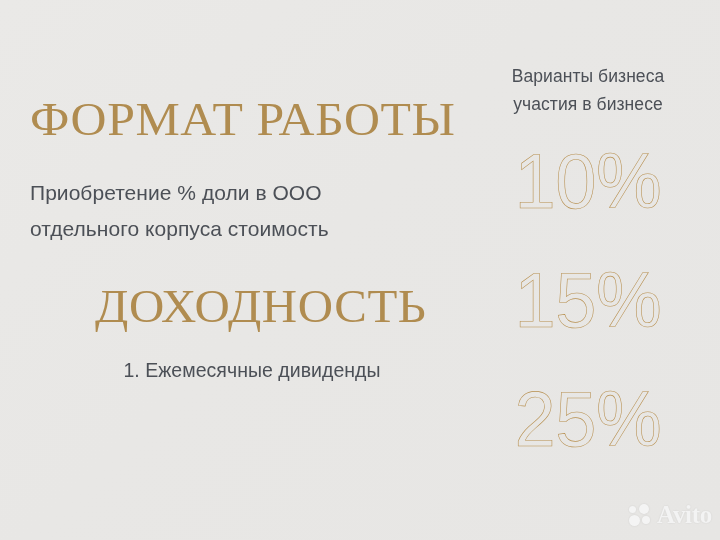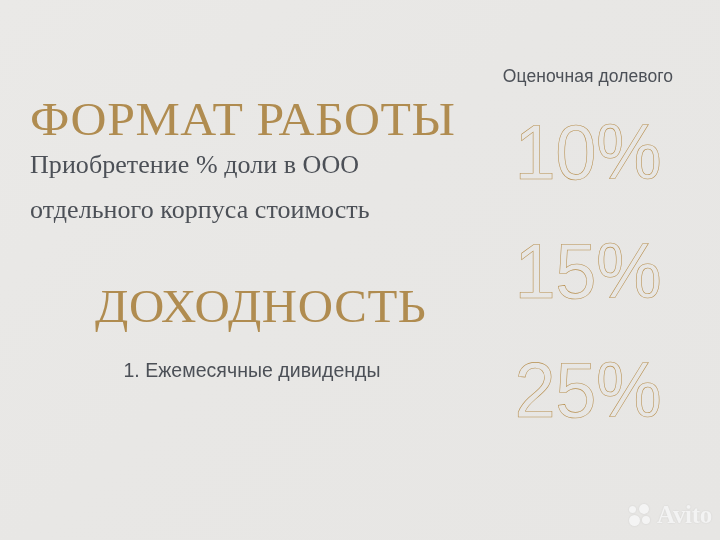--- a/index.html
+++ b/index.html
@@ -43,26 +43,25 @@
     transform: scaleX(1.06);
     transform-origin: left center;
   }
   .gold-heading.h-income {
     font-size: 47px;
     transform: scaleX(1.04);
     transform-origin: left center;
   }
 
   .body-block {
-    margin-top: 0;
+    margin-top: 32px;
     color: #4c5057;
-    font-size: 26px;
+    font-size: 21px;
     line-height: 1.72;
     letter-spacing: 0.002em;
-    font-family: Liberation Serif, serif;
   }
   .body-block .line {
     display: block;
     white-space: nowrap;
   }
 
   .section-two {
     position: absolute;
     left: 32px;
     top: 283px;
@@ -167,21 +166,22 @@
 
   <div class="section-two">
     <div class="gold-heading h-income">ДОХОДНОСТЬ</div>
     <div class="list-block">
       <span class="line">1. Ежемесячные дивиденды</span>
     </div>
   </div>
 
   <div class="right-col">
     <div class="right-title">
-      <span class="line">Оценочная долевого</span>
+      <span class="line">Варианты бизнеса</span>
+      <span class="line">участия в бизнесе</span>
     </div>
     <div class="pct-list">
       <div class="pct">10%</div>
       <div class="pct">15%</div>
       <div class="pct">25%</div>
     </div>
   </div>
 
   <div class="watermark">
     <span class="wm-mark">

